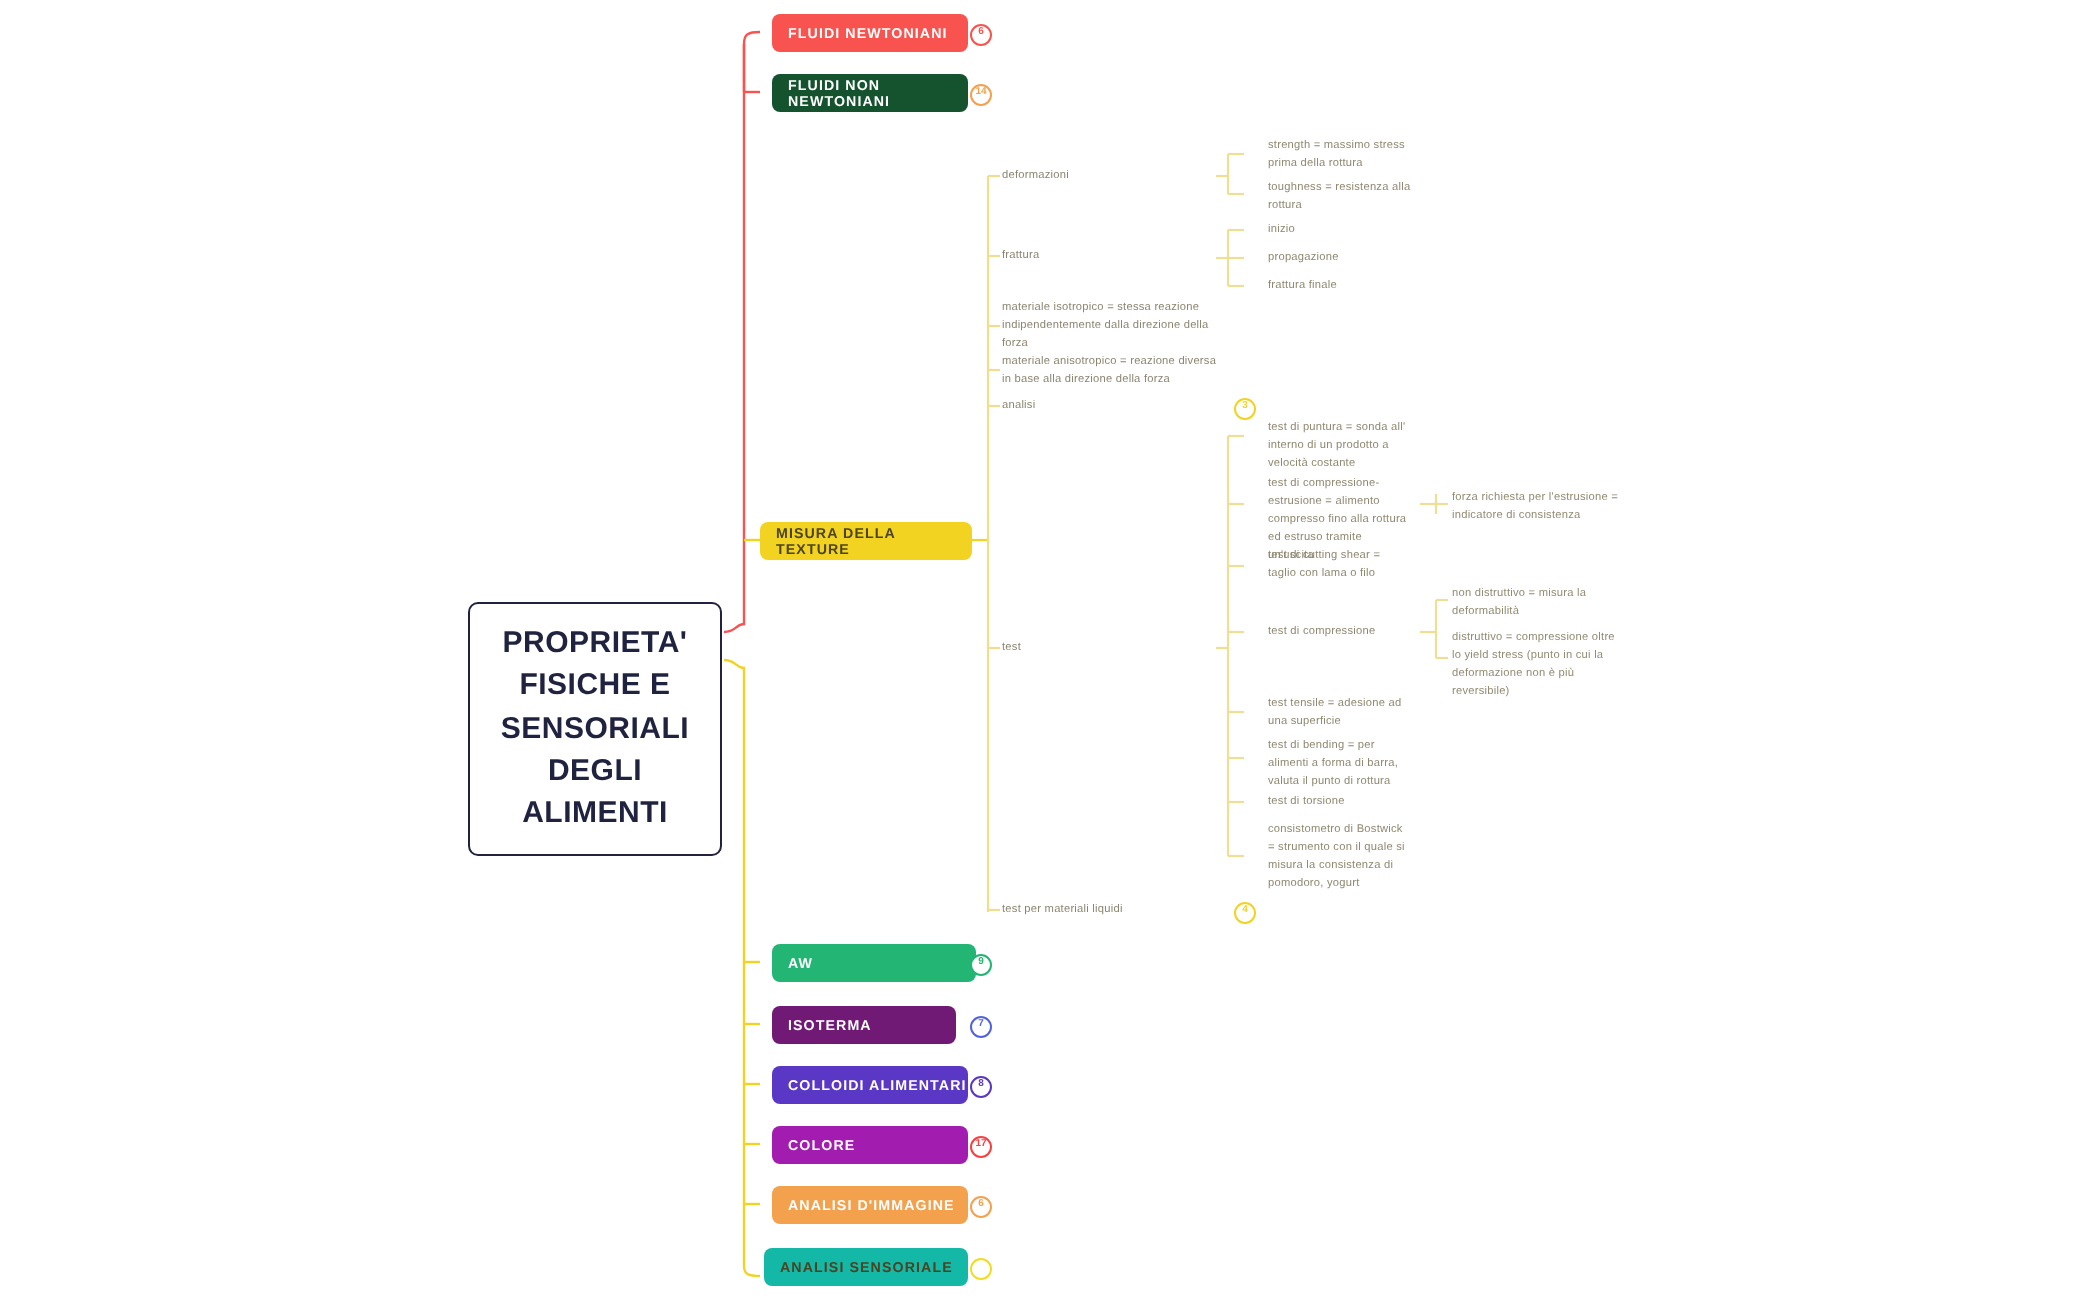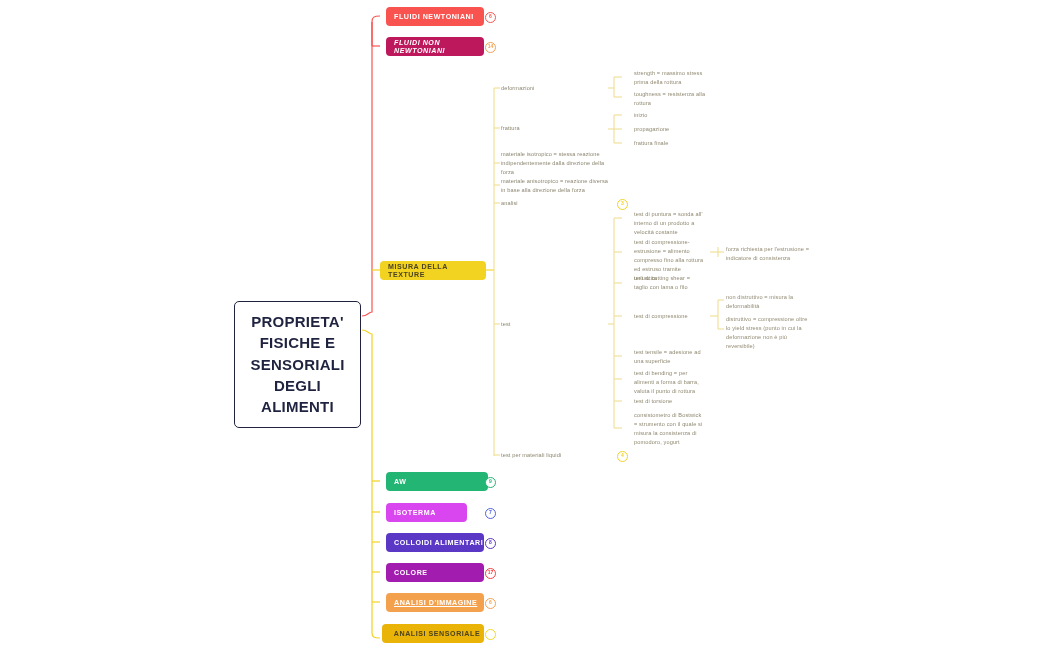--- a/index.html
+++ b/index.html
@@ -39,21 +39,21 @@
     width:100px;
     border-radius:4px;
     display:flex;
     align-items:center;
     padding-left:8px;
     font-size:7.1px;
     font-weight:bold;
     letter-spacing:.55px;
     color:#ffffff;
   }
-  .pill.dark-text{color:#4b4322;justify-content:center;}
+  .pill.dark-text{color:#4b4322;}
 
   
   .badge{
     position:absolute;
     width:9px;height:9px;
     border-radius:50%;
     border:1px solid currentColor;
     background:#ffffff;
     font-size:5px;
     line-height:7px;
@@ -137,55 +137,55 @@
     <path d="M718,329 L724,329" fill="none" stroke="#efdf95" stroke-width="1.1"></path>
   </svg>
 
   <div class="root">PROPRIETA' FISICHE E SENSORIALI DEGLI ALIMENTI</div>
 
   <div class="pill" style="left:386px;top:7px;background:#f9534f;width:98px;align-items:center;">
     <span>FLUIDI NEWTONIANI</span>
   </div>
   <div class="badge" style="left:485px;top:12px;color:#f9534f;">6</div>
 
-  <div class="pill" style="left:386px;top:37px;background:#be185d;width:98px;font-style:italic;">
+  <div class="pill" style="left:386px;top:37px;background:#14532d;width:98px;">
     <span>FLUIDI NON NEWTONIANI</span>
   </div>
   <div class="badge" style="left:485px;top:42px;color:#f5a04e;">14</div>
 
   <div class="pill dark-text" style="left:380px;top:261px;background:#f2d321;width:106px;">
     <span>MISURA DELLA TEXTURE</span>
   </div>
 
   <div class="pill" style="left:386px;top:472px;background:#23b573;width:102px;">
     <span>AW</span>
   </div>
   <div class="badge" style="left:485px;top:477px;color:#23b573;">9</div>
 
-  <div class="pill" style="left:386px;top:503px;background:#d946ef;width:81px;">
+  <div class="pill" style="left:386px;top:503px;background:#701a75;width:92px;">
     <span>ISOTERMA</span>
   </div>
   <div class="badge" style="left:485px;top:508px;color:#5062e0;">7</div>
 
   <div class="pill" style="left:386px;top:533px;background:#5b37c6;width:98px;text-align:center;">
     <span>COLLOIDI ALIMENTARI</span>
   </div>
   <div class="badge" style="left:485px;top:538px;color:#5b37c6;">8</div>
 
   <div class="pill" style="left:386px;top:563px;background:#a21caf;width:98px;">
     <span>COLORE</span>
   </div>
   <div class="badge" style="left:485px;top:568px;color:#f94040;">17</div>
 
-  <div class="pill" style="left:386px;top:593px;background:#f4a14e;width:98px;text-decoration:underline;">
+  <div class="pill" style="left:386px;top:593px;background:#f4a14e;width:98px;">
     <span>ANALISI D'IMMAGINE</span>
   </div>
   <div class="badge" style="left:485px;top:598px;color:#f4a14e;">6</div>
 
-  <div class="pill dark-text" style="left:382px;top:624px;background:#eab308;width:102px;">
+  <div class="pill dark-text" style="left:382px;top:624px;background:#14b8a6;width:102px;">
     <span>ANALISI SENSORIALE</span>
   </div>
   <div class="badge" style="left:485px;top:629px;color:#f2dc21;"></div>
 
   <div class="tnode lv2" style="left:501px;top:84px;width:46px;">deformazioni</div>
 
   <div class="tnode lv2" style="left:501px;top:124px;width:46px;">frattura</div>
 
   <div class="tnode lv2" style="left:501px;top:150px;width:112px;">materiale isotropico = stessa reazione indipendentemente dalla direzione della forza</div>
 

